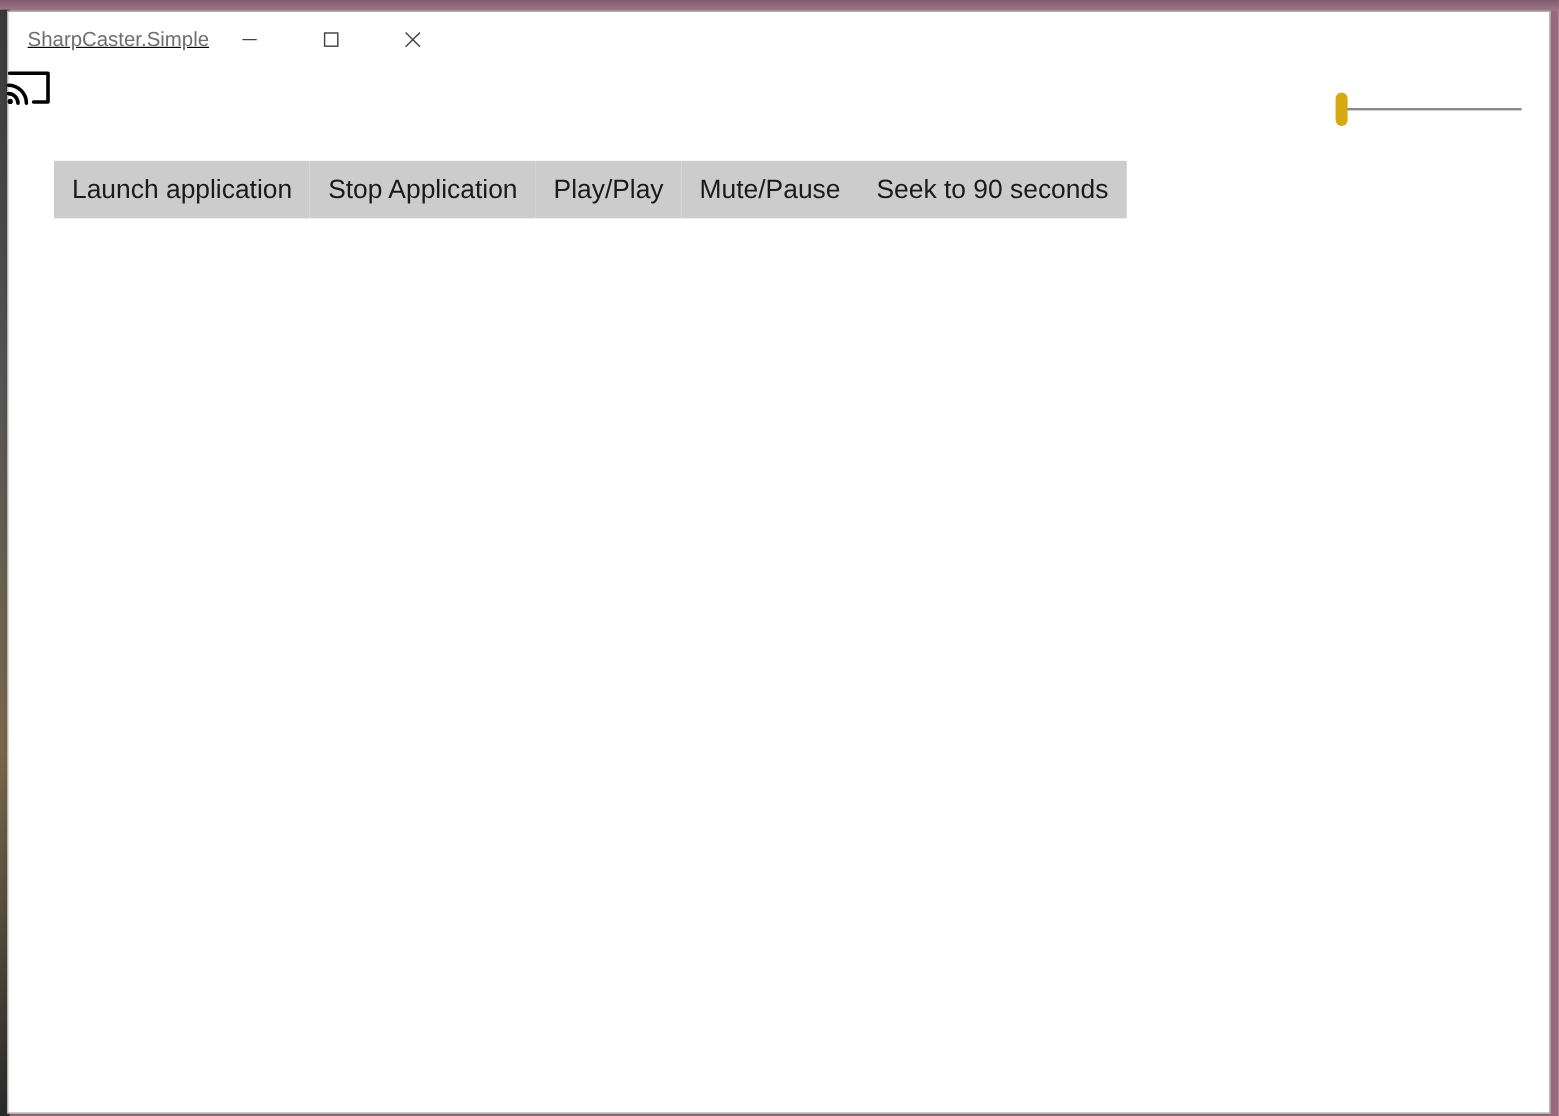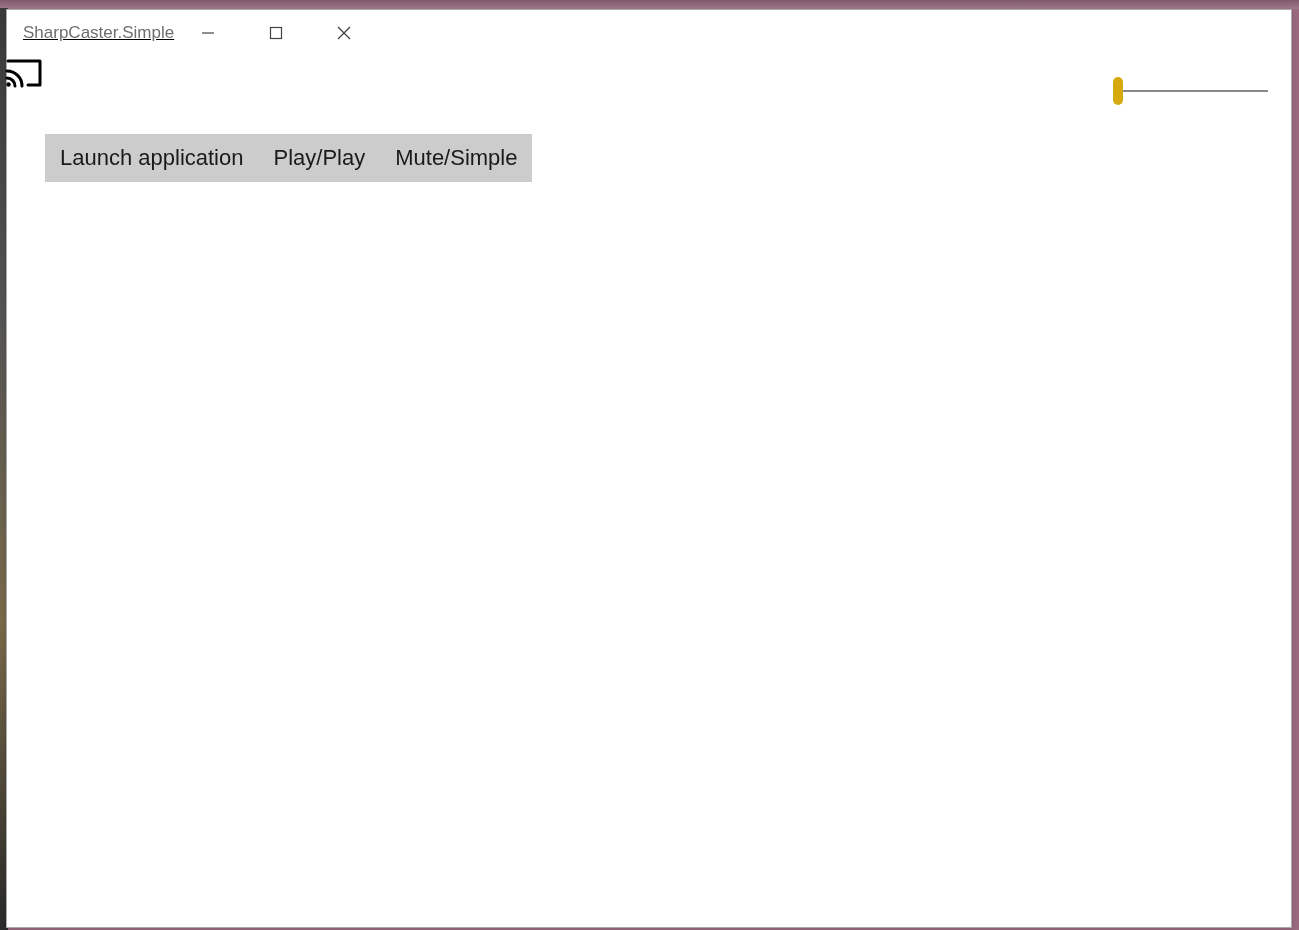--- a/index.html
+++ b/index.html
@@ -164,24 +164,30 @@
         <path d="M 2 20 A 8 8 0 0 1 10 28" fill="none" stroke="#000" stroke-width="3" stroke-linecap="round"></path>
         <circle cx="3.5" cy="26.5" r="2.2" fill="#000"></circle>
       </svg>
     </div>
 
     <div class="toolbar">
       <button class="toolbar-button">
         <span>Launch application</span>
       </button>
       <button class="toolbar-button">
+        <span>Stop Application</span>
+      </button>
+      <button class="toolbar-button">
         <span>Play/Play</span>
       </button>
       <button class="toolbar-button">
-        <span>Mute/Simple</span>
+        <span>Mute/Pause</span>
+      </button>
+      <button class="toolbar-button">
+        <span>Seek to 90 seconds</span>
       </button>
     </div>
 
     <div class="slider-wrap">
       <div class="slider-track"></div>
       <div class="slider-thumb"></div>
     </div>
 
   </div>
 </div>

